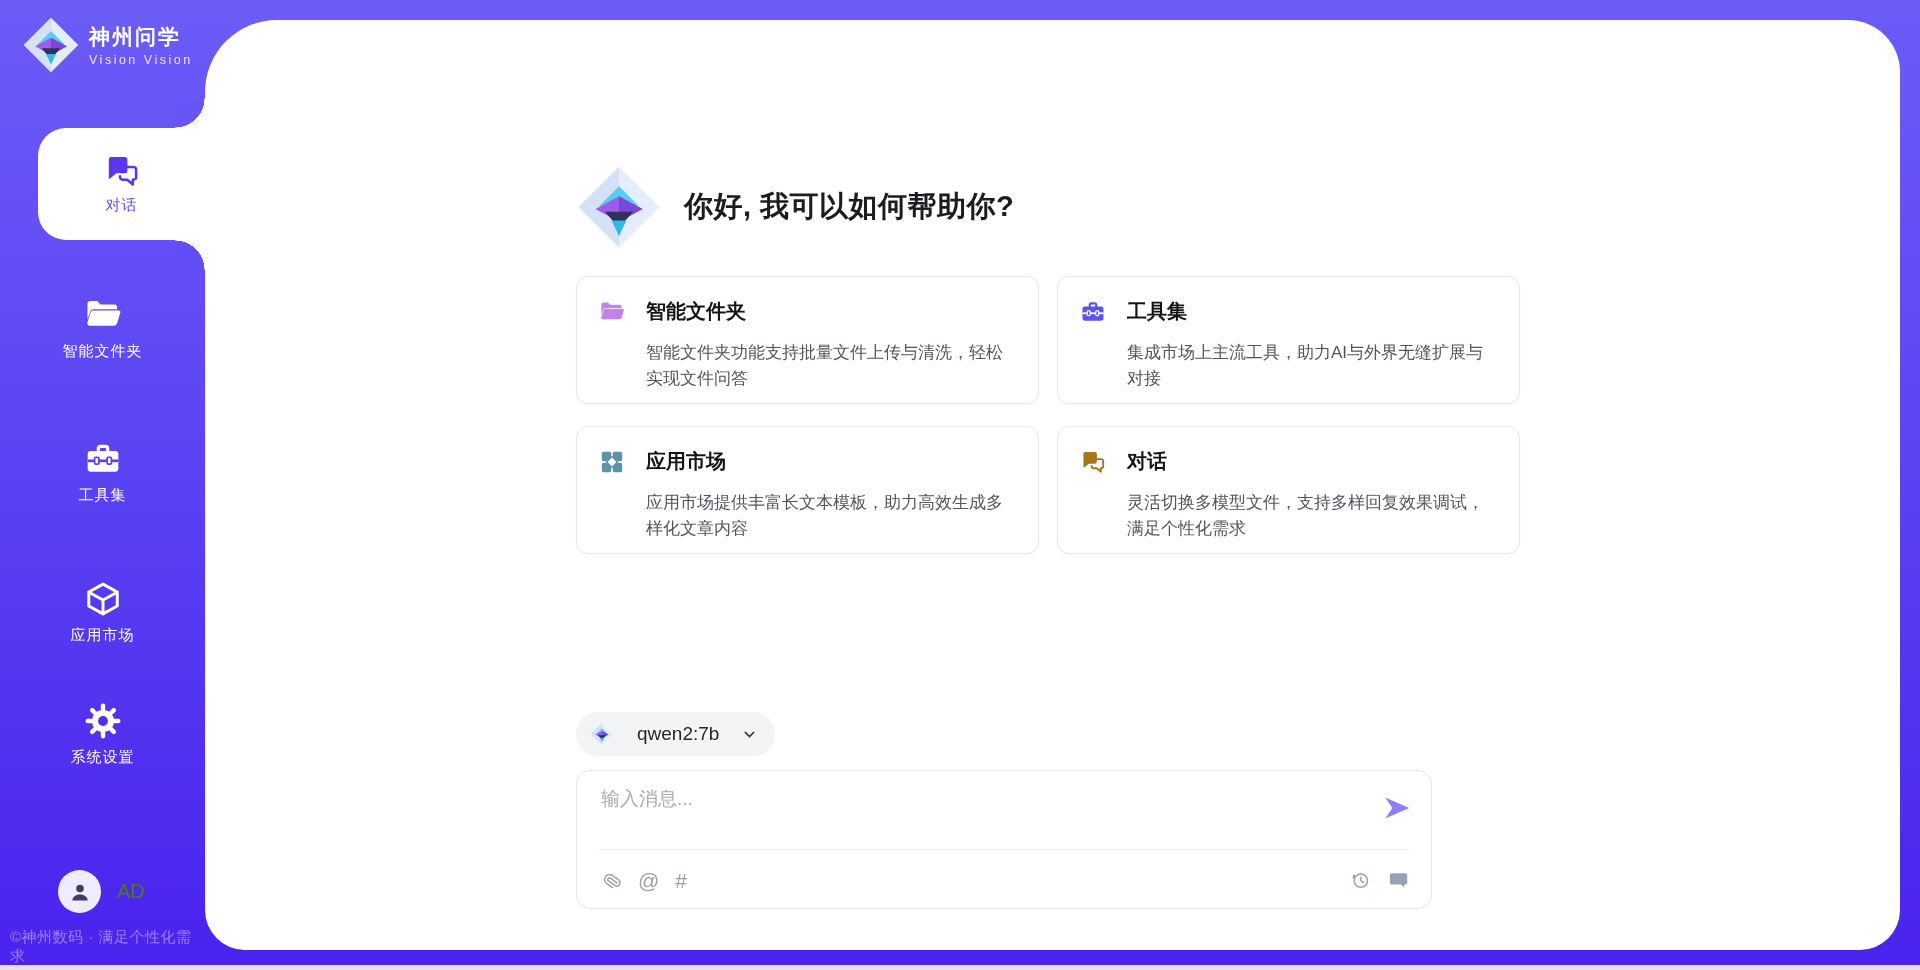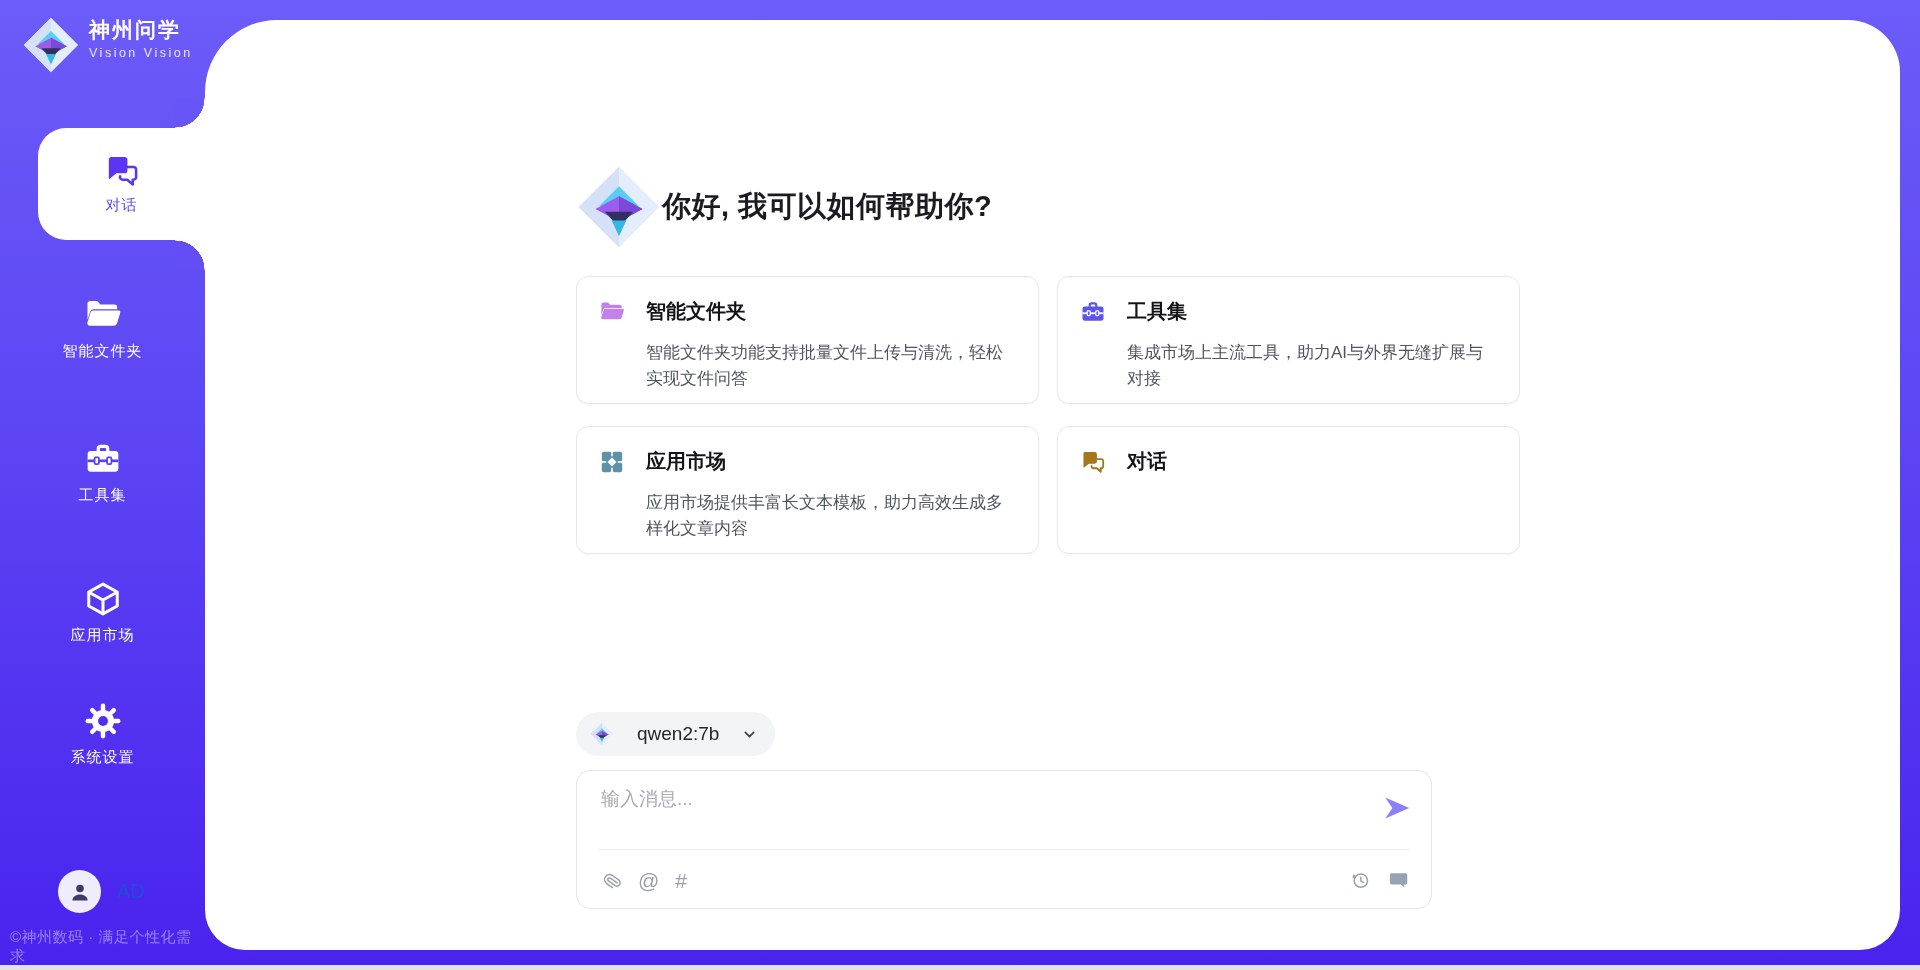--- a/index.html
+++ b/index.html
@@ -9,21 +9,21 @@
     background:linear-gradient(180deg,#6c5cf8 0%,#5b43f3 48%,#4a22ee 100%); }
 
   
   .panel { position:absolute; left:205px; top:20px; width:1695px; height:930px;
     background:#ffffff; border-radius:72px 52px 40px 40px; }
   .baseline-strip { position:absolute; left:0; bottom:0; width:1920px; height:5px;
     background:#e2e2ea; }
 
   
   .sidebar { position:absolute; left:0; top:0; width:205px; height:970px; }
-  .brand { position:absolute; left:22px; top:16px; display:flex; align-items:flex-start; gap:9px; }
+  .brand { position:absolute; left:22px; top:16px; display:flex; align-items:center; gap:9px; }
   .brand svg { width:58px; height:58px; }
   .brand-name { color:#fff; font-size:21px; font-weight:700; letter-spacing:2px; }
   .brand-sub { color:#e8e6ff; font-size:12.5px; letter-spacing:2.5px; margin-top:2px; }
 
   .nav-active { position:absolute; left:38px; top:128px; width:167px; height:112px;
     background:#fff; border-radius:28px 0 0 28px; display:flex; flex-direction:column;
     align-items:center; justify-content:center; gap:7px; cursor:pointer; }
   .nav-active svg { width:36px; height:36px; color:#5b35f2; }
   .nav-active .nav-label { color:#5b48f0; }
   .fillet { position:absolute; left:175px; width:30px; height:30px; }
@@ -37,26 +37,26 @@
   .nav-folder  { top:296px; }
   .nav-toolbox { top:440px; }
   .nav-cube    { top:580px; --icon-bg:#5333f1; }
   .nav-gear    { top:702px; --icon-bg:#512ff0; }
 
   .user-row { position:absolute; left:58px; top:870px; display:flex; align-items:center;
     gap:16px; cursor:pointer; }
   .avatar { width:43px; height:43px; border-radius:50%; background:#efecfb;
     display:flex; align-items:center; justify-content:center; }
   .avatar svg { width:26px; height:26px; color:#423a66; }
-  .user-initials { color:#1d4ed8; font-size:20px; }
+  .user-initials { color:#4d7c0f; font-size:20px; }
   .side-footer { position:absolute; left:10px; top:928px; width:195px;
     color:rgba(255,255,255,.42); font-size:15px; letter-spacing:.5px; }
 
   
-  .greeting { position:absolute; left:576px; top:164px; display:flex; align-items:center; }
+  .greeting { position:absolute; left:576px; top:164px; display:flex; align-items:center; gap:22px; }
   .greeting svg { width:86px; height:86px; }
   .greeting h1 { font-size:29px; font-weight:700; color:#1b1b20; letter-spacing:.5px; }
 
   
   .cards { position:absolute; left:576px; top:276px; width:944px; display:grid;
     grid-template-columns:463px 463px; gap:22px 18px; }
   .card { height:128px; background:#fff; border:1px solid #e7e7ec; border-radius:12px;
     padding:20px 22px; display:grid; grid-template-columns:47px 1fr;
     align-content:start; cursor:pointer; box-shadow:0 1px 2px rgba(20,20,40,.03); --icon-bg:#fff; }
   .card-icon svg { width:26px; height:26px; margin-top:2px; }
@@ -270,20 +270,21 @@
         </svg></div>
     <div class="card-title">应用市场</div>
     <div class="card-desc">应用市场提供丰富长文本模板，助力高效生成多样化文章内容</div>
   </div>
 
   <div class="card">
     <div class="card-icon icon-brown"><svg>
           <use href="#sym-chat"></use>
         </svg></div>
     <div class="card-title">对话</div>
+    <div class="card-desc">灵活切换多模型文件，支持多样回复效果调试，满足个性化需求</div>
   </div>
 </div>
 
 <div class="model-pill">
   <svg class="pill-diamond">
       <use href="#sym-diamond"></use>
     </svg>
   <span class="model-name">qwen2:7b</span>
   <svg class="chev">
       <use href="#sym-chevron"></use>

